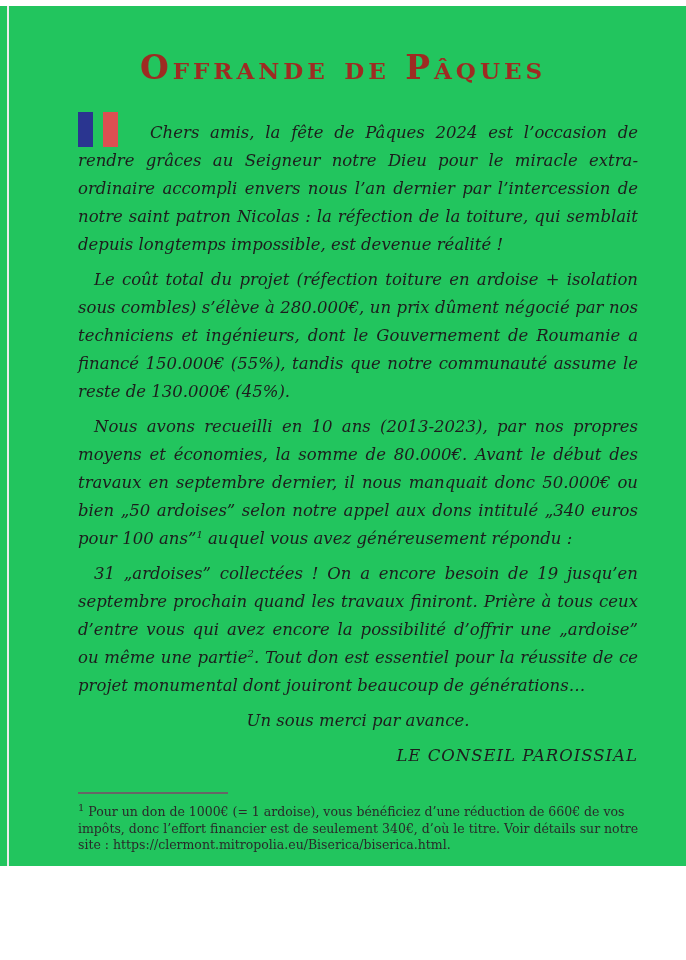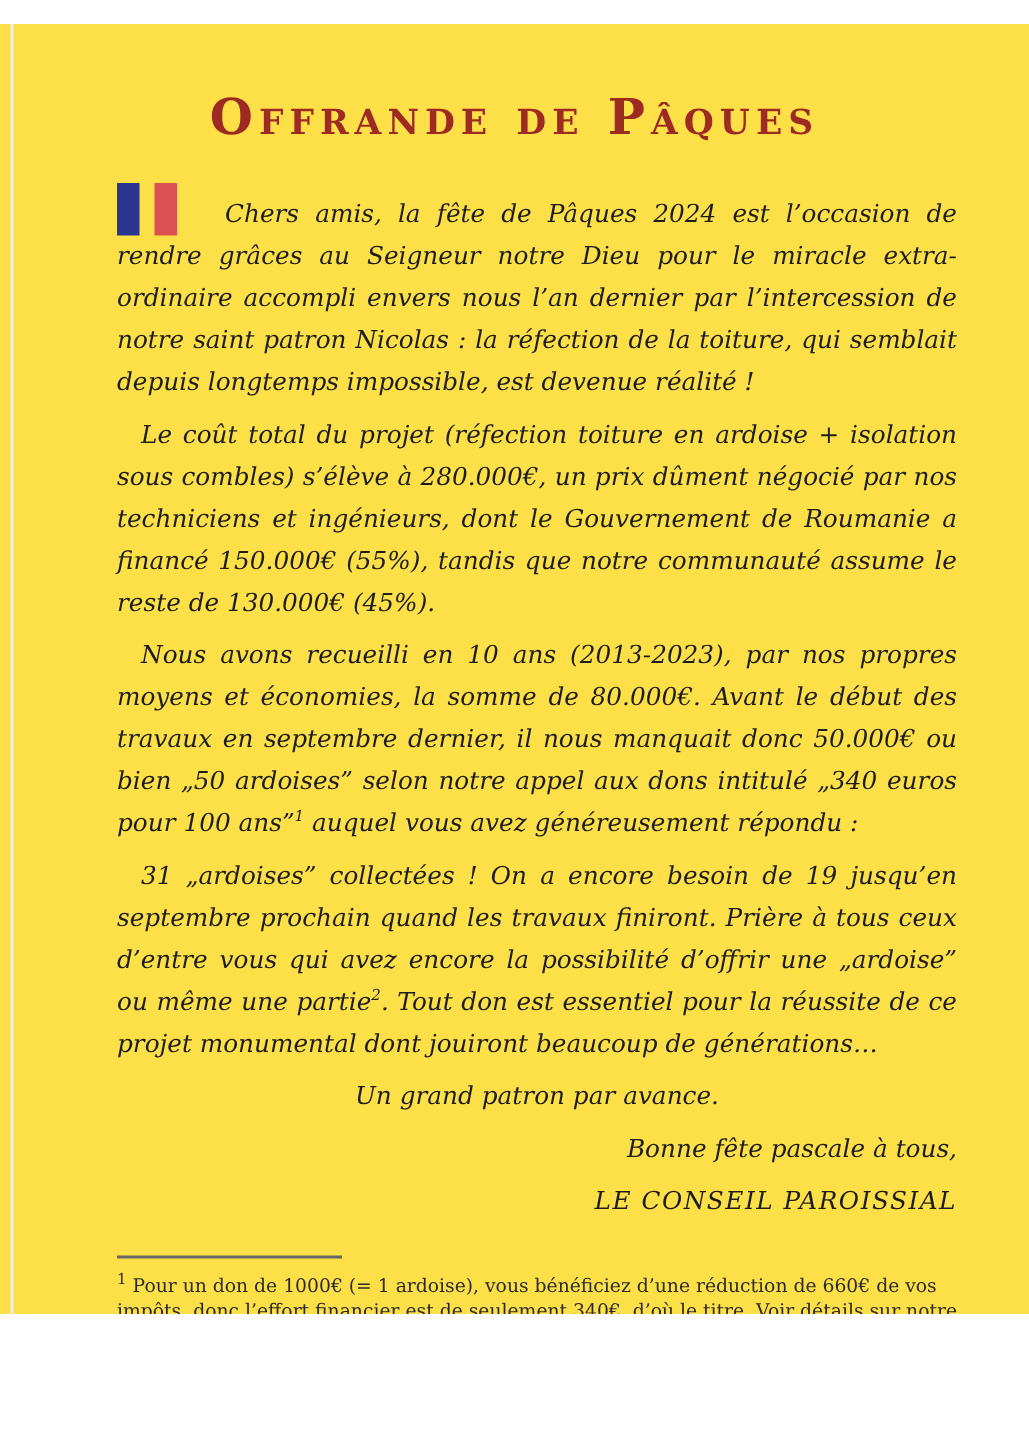--- a/index.html
+++ b/index.html
@@ -1,21 +1,21 @@
 <!DOCTYPE html>
 <html><head>
 <meta charset="utf-8">
 <style>
   html, body { margin: 0; padding: 0; background: #ffffff; }
   .page {
     position: relative;
     width: 686px;
     height: 860px;
-    margin: 16px auto;
-    background: #fde047;
+    margin: 6px auto;
+    background: #22c55e;
     overflow: hidden;
     font-family: "DejaVu Serif", serif;
     color: #1d1d1d;
     box-sizing: border-box;
   }
   .scan-edge {
     position: absolute;
     left: 7px; top: 0; bottom: 0;
     width: 2px;
     background: #ededed;
@@ -110,22 +110,21 @@
     </p>
 
     <p>
       <span>Nous avons recueilli en 10 ans (2013-2023), par nos propres moyens et économies, la somme de 80.000€. Avant le début des travaux en septembre dernier, il nous manquait donc 50.000€ ou bien „50 ardoises” selon notre appel aux dons intitulé „340 euros pour 100 ans”</span><sup>1</sup><span> auquel vous avez généreusement répondu :</span>
     </p>
 
     <p>
       <span>31 „ardoises” collectées ! On a encore besoin de 19 jusqu’en septembre prochain quand les travaux finiront. Prière à tous ceux d’entre vous qui avez encore la possibilité d’offrir une „ardoise” ou même une partie</span><sup>2</sup><span>. Tout don est essentiel pour la réussite de ce projet monumental dont jouiront beaucoup de générations…</span>
     </p>
 
-    <p class="thanks">Un grand patron par avance.</p>
-    <p class="greeting">Bonne fête pascale à tous,</p>
+    <p class="thanks">Un sous merci par avance.</p>
     <p class="signature">LE CONSEIL PAROISSIAL</p>
   </div>
 
   <hr class="fn-divider">
 
   <div class="footnotes">
     <div class="fn1">
       <sup>1</sup><span> Pour un don de 1000€ (= 1 ardoise), vous bénéficiez d’une réduction de 660€ de vos impôts, donc l’effort financier est de seulement 340€, d’où le titre. Voir détails sur notre site : https://clermont.mitropolia.eu/Biserica/biserica.html.</span>
     </div>
     <div class="fn2">

